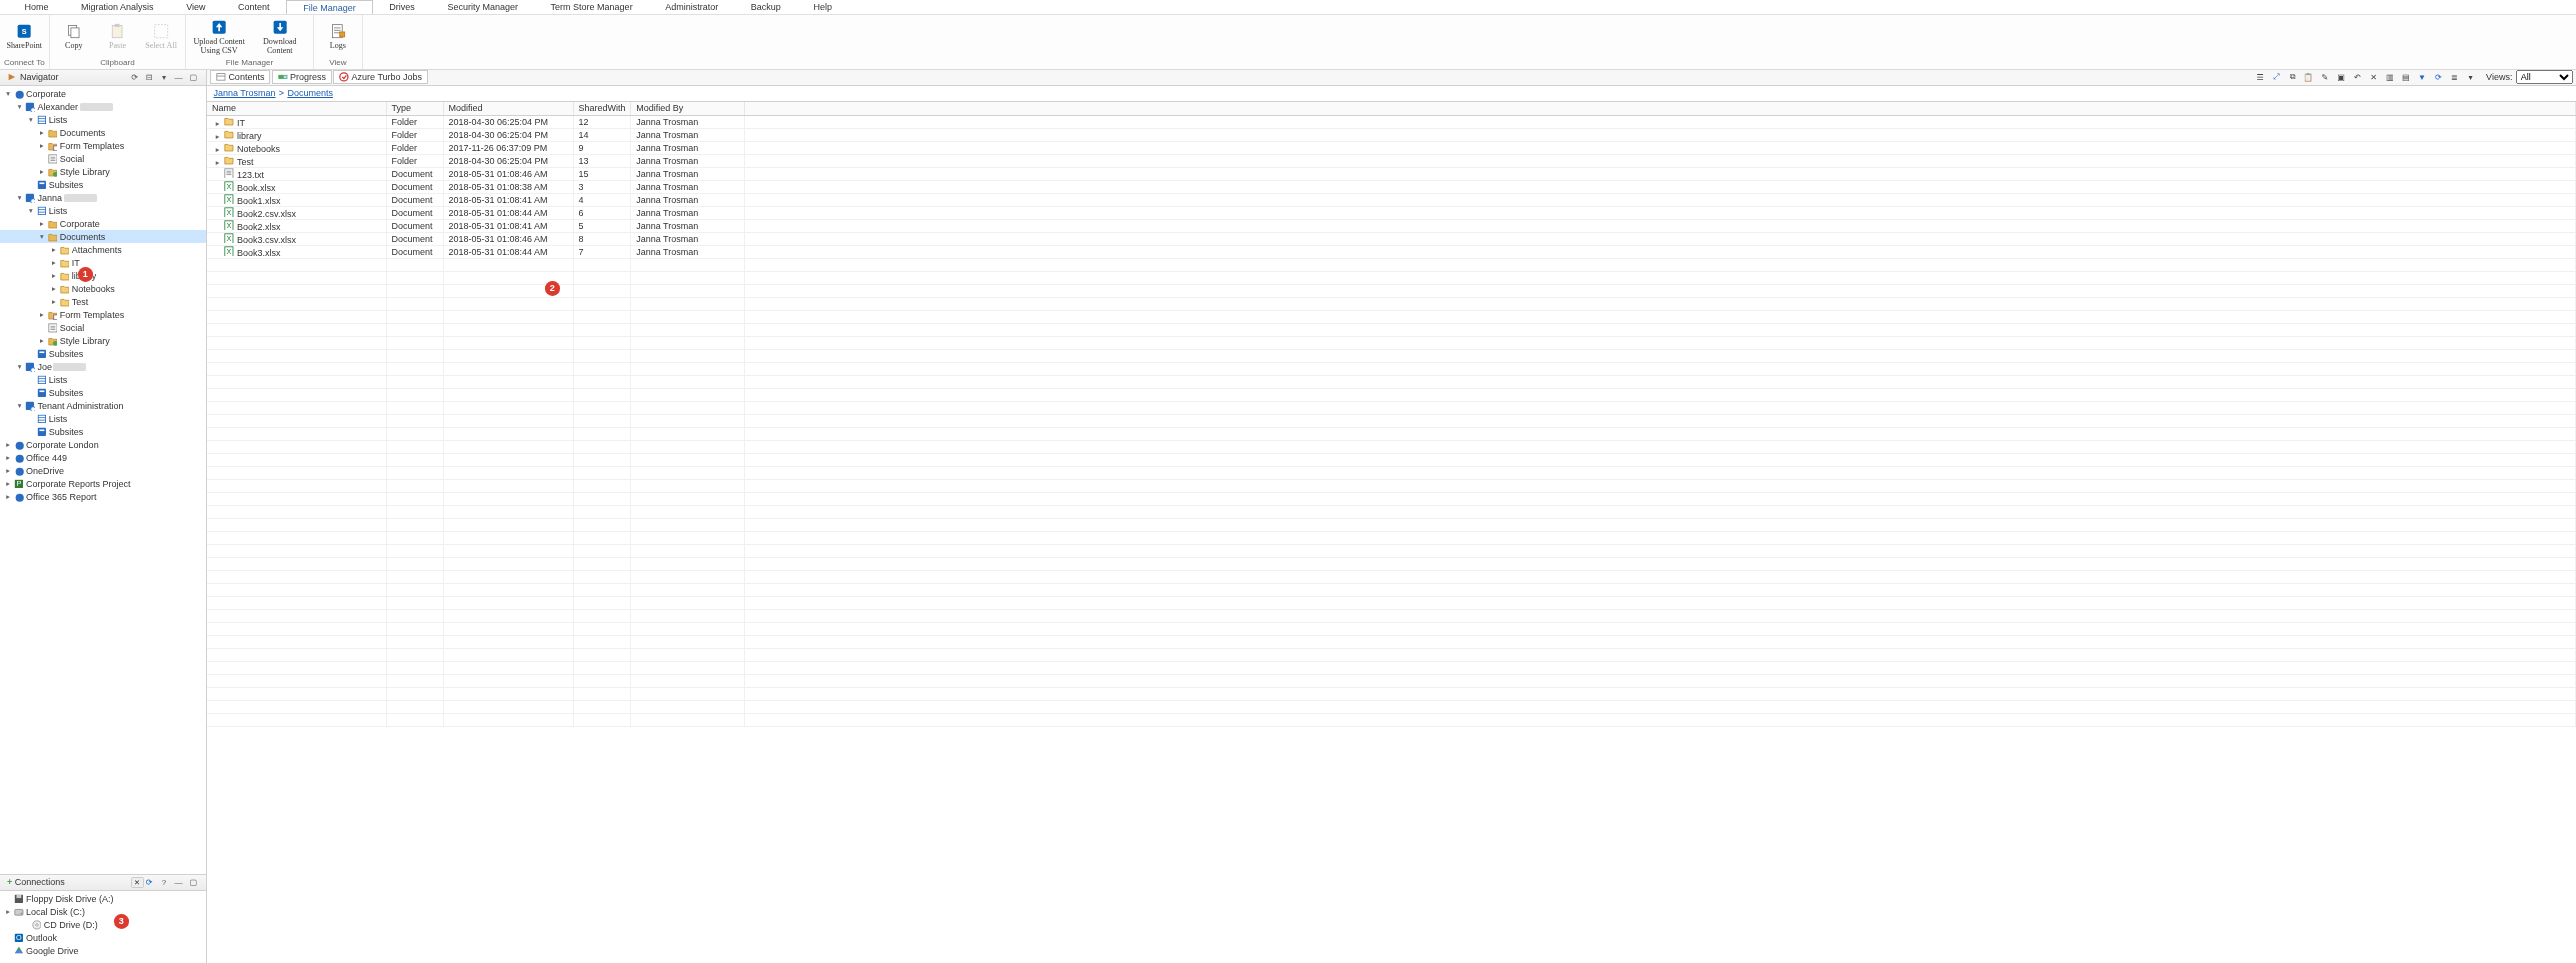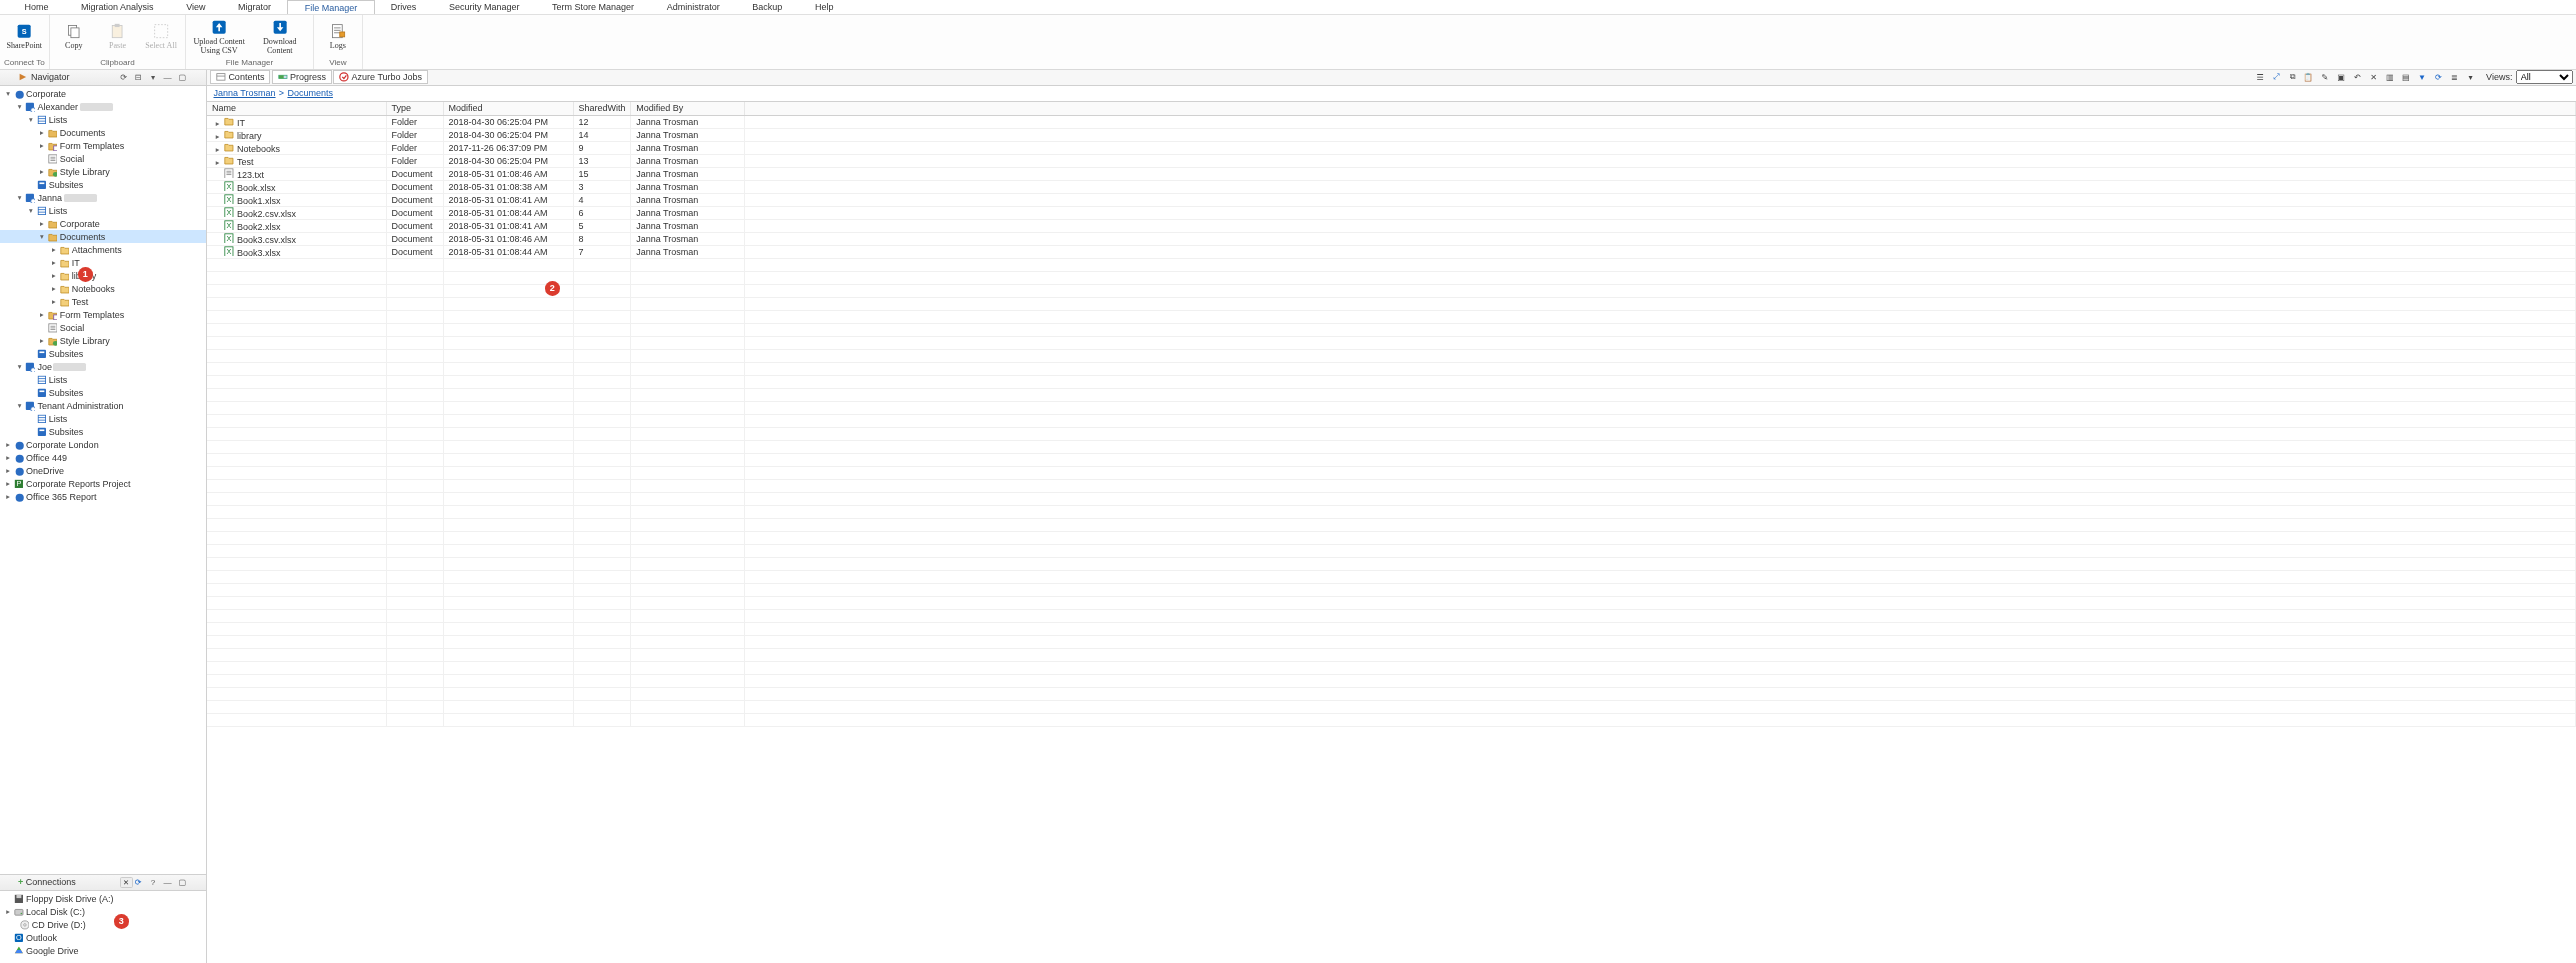--- a/index.html
+++ b/index.html
@@ -20,21 +20,21 @@
 .rbtn .ico { width: 16.3px; height: 16.3px; margin-bottom: 1.6px; display:flex;align-items:center;justify-content:center; }
 .rbtn .lbl { font-size: 8.1px; text-align: center; line-height: 9px; font-family: Liberation Serif, serif; }
 .rgroup .grplabel { text-align: center; font-size: 8.1px; color: #666; }
 
 
 .layout { display: flex; height: calc(100vh - 70px); }
 .leftcol { width: 207px; display: flex; flex-direction: column; border-right: 0.8px solid #d0d0d0; }
 .rightcol { flex: 1; display: flex; flex-direction: column; }
 
 
-.panelhdr { height: 16.3px; background: linear-gradient(#f7f7f7,#ececec); border-bottom: 0.8px solid #d0d0d0; display: flex; align-items: center; padding: 0 18px; }
+.panelhdr { height: 16.3px; background: linear-gradient(#f7f7f7,#ececec); border-bottom: 0.8px solid #d0d0d0; display: flex; align-items: center; padding: 0 7px; }
 .panelhdr .title { flex: 1; font-size: 9px; }
 .panelhdr .hicons { display: flex; gap: 3.3px; }
 .hicon { width: 11.4px; height: 11.4px; display:flex;align-items:center;justify-content:center; cursor:pointer; font-size:8.1px; color:#555;}
 
 
 .navtree { flex: 1; overflow: auto; padding: 1.6px 0; }
 .tnode { display: flex; align-items: center; height: 13px; padding-left: 3.3px; cursor: pointer; white-space: nowrap; }
 .tnode.sel { background: #cde6ff; }
 .twist { width: 9.8px; text-align: center; color: #666; font-size: 7.3px; }
 .tico { width: 11.4px; height: 9.8px; margin-right: 1.6px; display:inline-flex;align-items:center;justify-content:center; }
@@ -196,21 +196,21 @@
         <circle cx="6" cy="6" r="5" fill="none" stroke="#d03030" stroke-width="1.5"></circle>
         <path d="M4 6 L6 8 L9 4" stroke="#d03030" fill="none" stroke-width="1.5"></path>
       </g>
   </defs>
 </svg>
 
 <div class="menubar" id="menubar">
     <div class="mi">Home</div>
     <div class="mi">Migration Analysis</div>
     <div class="mi">View</div>
-    <div class="mi">Migrator</div>
+    <div class="mi">Content</div>
     <div class="mi active">File Manager</div>
     <div class="mi">Drives</div>
     <div class="mi">Security Manager</div>
     <div class="mi">Term Store Manager</div>
     <div class="mi">Administrator</div>
     <div class="mi">Backup</div>
     <div class="mi">Help</div>
   </div>
 
 <div class="ribbon" id="ribbon">
@@ -626,21 +626,21 @@
           </div>
           <div class="tnode" style="padding-left: 3.3px;">
             <span class="twist">▸</span>
             <span class="tico">
               <svg width="9.8" height="9.8" viewBox="0 0 12 12">
                 <use href="#i-disk"></use>
               </svg>
             </span>
             <span>Local Disk (C:)</span>
           </div>
-          <div class="tnode" style="padding-left: 9px;">
+          <div class="tnode" style="padding-left: 21px;">
             <span class="twist"></span>
             <span class="tico">
               <svg width="9.8" height="9.8" viewBox="0 0 12 12">
                 <use href="#i-cd"></use>
               </svg>
             </span>
             <span>CD Drive (D:)</span>
           </div>
           <div class="tnode" style="padding-left: 3.3px;">
             <span class="twist"></span>

